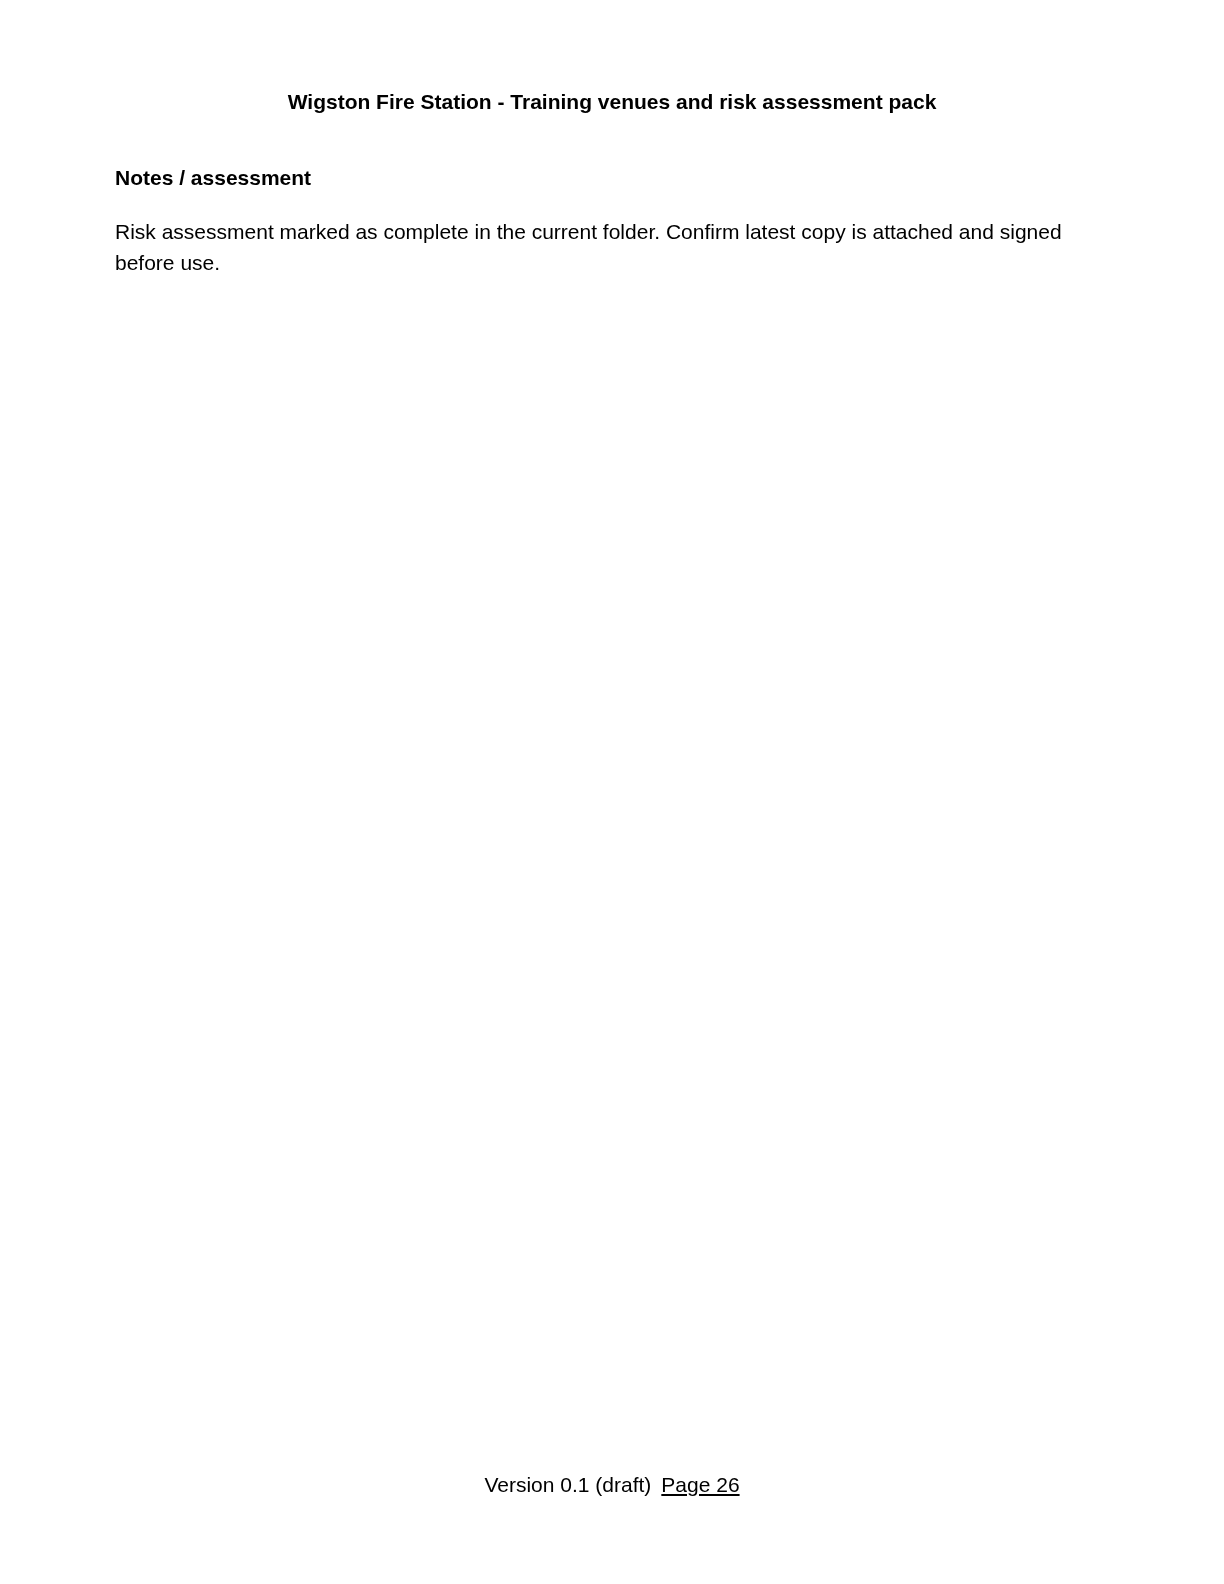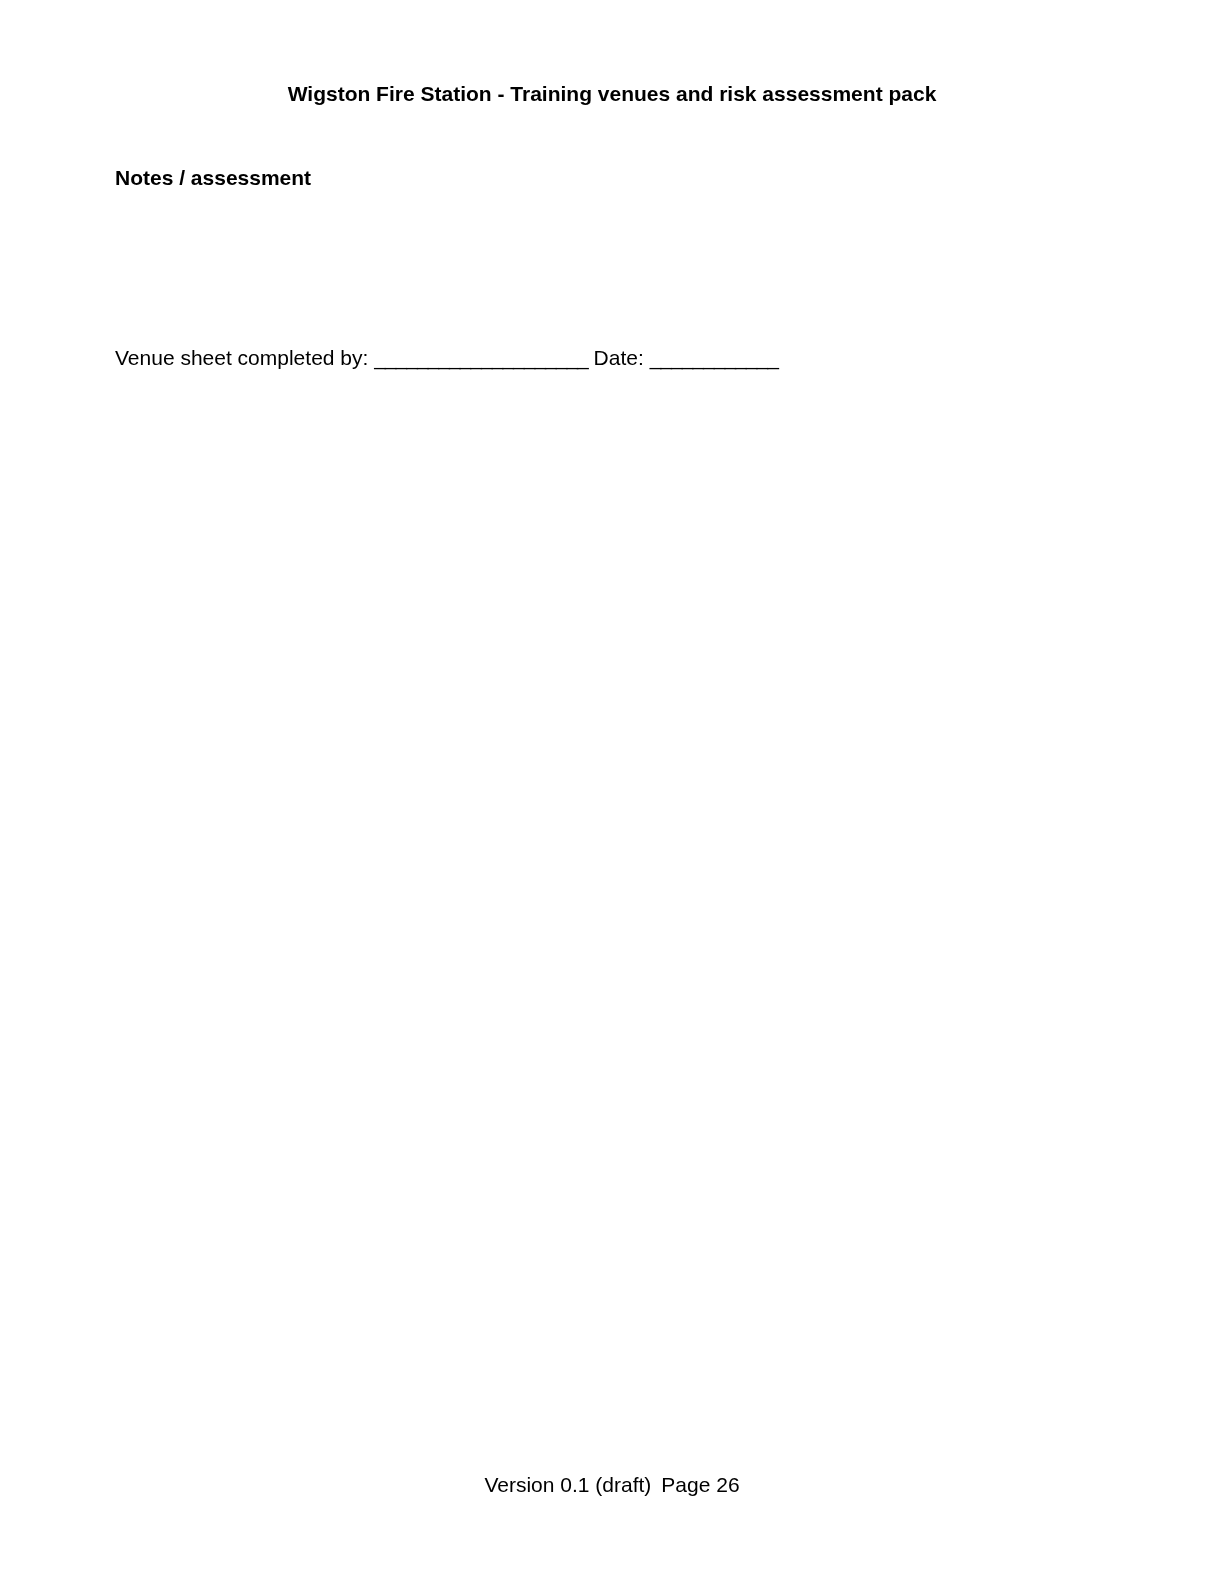--- a/index.html
+++ b/index.html
@@ -11,21 +11,21 @@
     position: relative;
     width: 1224px;
     height: 1584px;
     background: #ffffff;
     font-family: "Liberation Sans", sans-serif;
     color: #000000;
     overflow: hidden;
   }
   .doc-title {
     position: absolute;
-    top: 82px;
+    top: 90px;
     left: 0;
     width: 1224px;
     text-align: center;
     font-size: 21px;
     font-weight: bold;
     line-height: 24px;
     white-space: nowrap;
   }
   .section-heading {
     position: absolute;
@@ -60,34 +60,33 @@
     top: 1472px;
     left: 0;
     width: 1224px;
     text-align: center;
     font-size: 21px;
     line-height: 26px;
     white-space: nowrap;
   }
   .footer-page {
     margin-left: 10px;
+    text-decoration: underline;
   }
 </style>
 </head>
 <body>
 
 <div class="page">
 
   <div class="doc-title">Wigston Fire Station - Training venues and risk assessment pack</div>
 
   <div class="section-heading">Notes / assessment</div>
 
+  <div class="paragraph">Risk assessment marked as complete in the current folder. Confirm latest copy is attached and signed before use.</div>
 
-  <div class="form-line line-venue">
-    <span>Venue sheet completed by: </span><span class="blank">____________________</span><span> Date: </span><span class="blank">____________</span>
-  </div>
 
 
   <div class="footer">
     <span>Version 0.1 (draft)</span><span class="footer-page">Page 26</span>
   </div>
 
 </div>
 
 </body></html>

